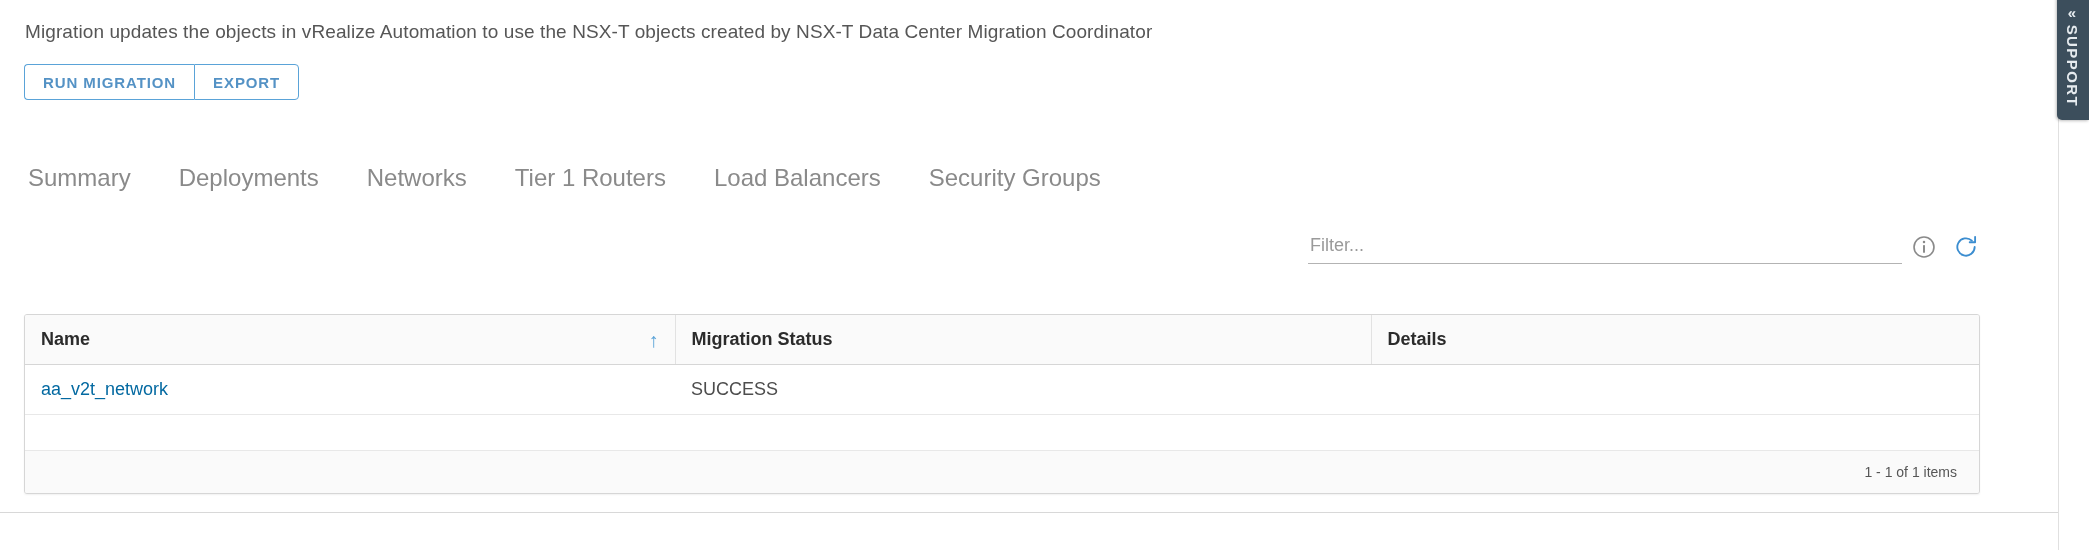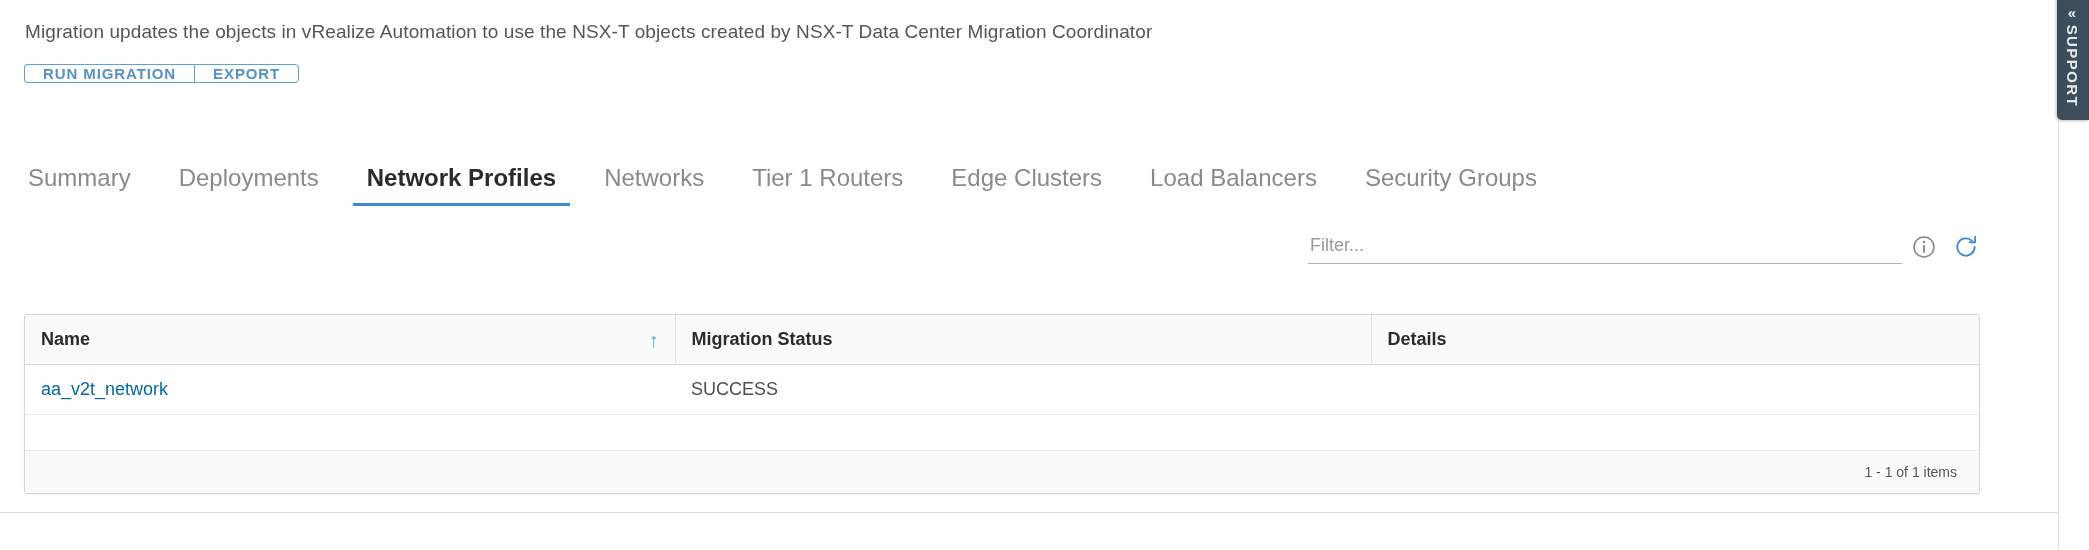--- a/index.html
+++ b/index.html
@@ -40,21 +40,21 @@
     position: absolute;
     left: 24px;
     top: 64px;
     display: flex;
     height: 36px;
   }
   .btn {
     display: flex;
     align-items: center;
     justify-content: center;
-    height: 19px;
+    height: 36px;
     box-sizing: border-box;
     padding: 0 18px;
     border: 1px solid #5aa3d8;
     background: #ffffff;
     color: #5492c5;
     font-size: 15px;
     font-family: "Liberation Sans", sans-serif;
     font-weight: 600;
     letter-spacing: 0.9px;
     cursor: pointer;
@@ -290,24 +290,22 @@
   <div class="description">Migration updates the objects in vRealize Automation to use the NSX-T objects created by NSX-T Data Center Migration Coordinator</div>
 
   <div class="btn-group">
     <div class="btn first">RUN MIGRATION</div>
     <div class="btn last">EXPORT</div>
   </div>
 
   <div class="tabs">
     <div class="tab">Summary</div>
     <div class="tab">Deployments</div>
-    <div class="tab active">Network Profiles</div>
     <div class="tab">Networks</div>
     <div class="tab">Tier 1 Routers</div>
-    <div class="tab">Edge Clusters</div>
     <div class="tab">Load Balancers</div>
     <div class="tab">Security Groups</div>
   </div>
 
   <div class="filter-row">
     <div class="filter-wrap">
       <input class="filter-input" type="text" placeholder="Filter..." style="">
     </div>
 
     <div class="icon-btn icon-info">

